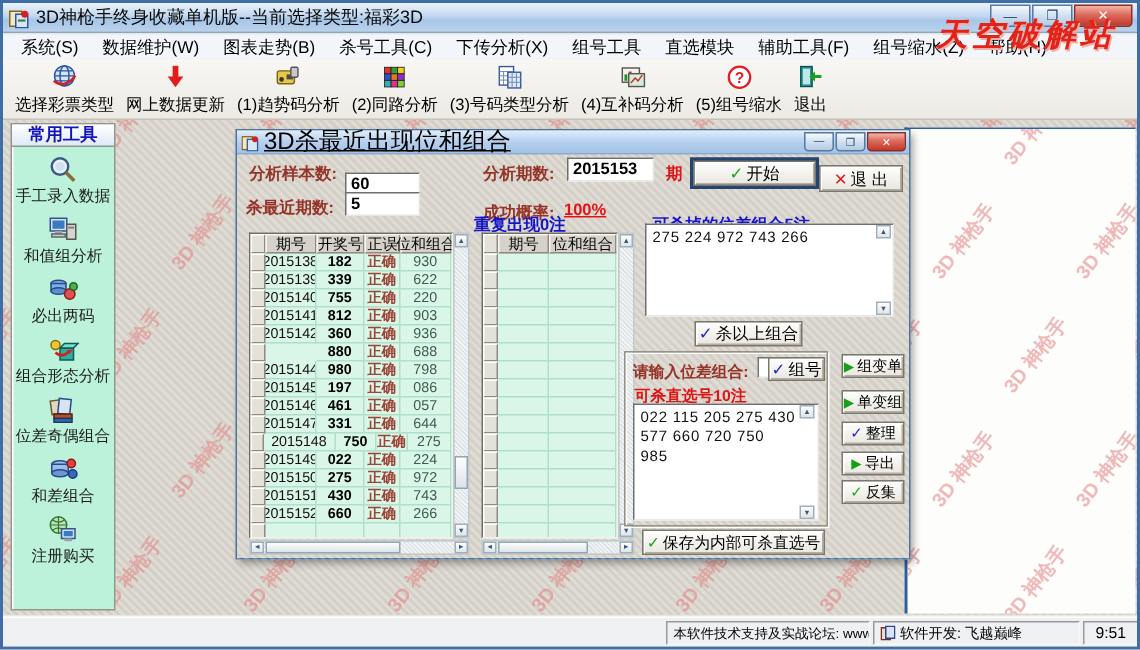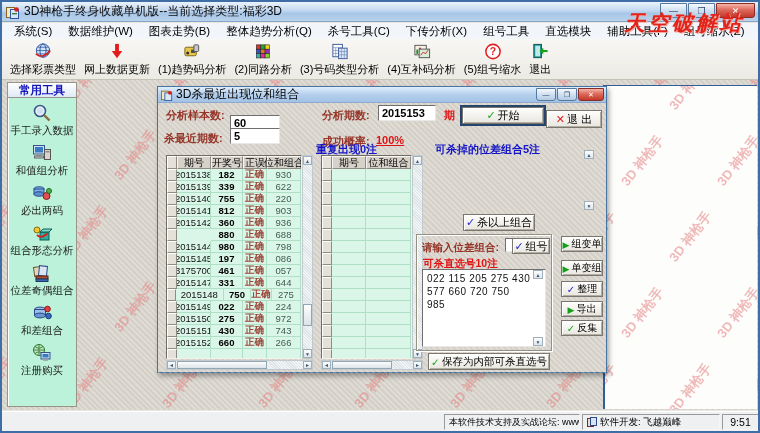--- a/index.html
+++ b/index.html
@@ -46,21 +46,21 @@
   .sb-item{display:flex;flex-direction:column;align-items:center;margin-top:5px;cursor:default;}
   .sb-item .lbl{font-size:10.5px;color:#1c1c1c;margin-top:1px;white-space:nowrap;}
   
   .white-panel{position:absolute;left:601px;top:5px;width:154px;bottom:1px;
     background:#fdfdfc;border-left:2px solid #2f5d9e;border-top:1px solid #2f5d9e;}
   
   .dialog{position:absolute;left:155px;top:6px;width:450px;height:287px;
     border:1px solid #49749f;box-shadow:2px 3px 5px rgba(0,0,0,.35);background:#d7d3ca;}
   .dlg-titlebar{height:16px;background:linear-gradient(#e0eefb,#b6d0ee 50%,#a2c2e5);
     border-bottom:1px solid #8cabce;display:flex;align-items:center;padding:0 3px;}
-  .dlg-title{font-size:12px;margin-left:3px;white-space:nowrap;}
+  .dlg-title{font-size:16px;margin-left:3px;white-space:nowrap;text-decoration:underline;}
   .dlg-controls{position:absolute;right:2px;top:1px;display:flex;gap:1px;}
   .wc.sm{width:20px;height:13px;font-size:7px;}
   .wc.sm.close{width:26px;}
   .dlg-body{position:relative;width:100%;height:270px;font-size:11px;
     background-image:repeating-linear-gradient(45deg,rgba(255,255,255,.20) 0 2px,rgba(0,0,0,0.015) 2px 4px);}
   .frm-lbl{position:absolute;color:#963428;font-weight:bold;white-space:nowrap;}
   .blue-lbl{position:absolute;color:#1414c8;font-weight:bold;white-space:nowrap;font-size:11px;}
   .red-lbl{position:absolute;color:#e01414;font-weight:bold;white-space:nowrap;}
   .inputbox{position:absolute;background:#fff;border:1px solid #777;
     border-color:#6f6f6f #e8e8e8 #e8e8e8 #6f6f6f;font-weight:bold;font-size:11px;
@@ -120,21 +120,20 @@
       <span class="wc">—</span>
       <span class="wc">❐</span>
       <span class="wc close">✕</span>
     </span>
   </div>
 
   <div class="menubar">
       <span class="menu-item">系统(S)</span>
       <span class="menu-item">数据维护(W)</span>
       <span class="menu-item">图表走势(B)</span>
-      <span class="menu-item">整体趋势分析(Q)</span>
       <span class="menu-item">杀号工具(C)</span>
       <span class="menu-item">下传分析(X)</span>
       <span class="menu-item">组号工具</span>
       <span class="menu-item">直选模块</span>
       <span class="menu-item">辅助工具(F)</span>
       <span class="menu-item">组号缩水(Z)</span>
       <span class="menu-item">帮助(H)</span>
     </div>
 
   <div class="toolbar">
@@ -488,21 +487,21 @@
                 </div>
                 <div class="trow">
                   <span class="td gutter" style="width: 10px;"></span>
                   <span class="td c-issue" style="width: 34px;">2015145</span>
                   <span class="td c-draw" style="width: 32px;">197</span>
                   <span class="td c-ok" style="width: 24px;">正确</span>
                   <span class="td c-combo" style="width: 34px;">086</span>
                 </div>
                 <div class="trow">
                   <span class="td gutter" style="width: 10px;"></span>
-                  <span class="td c-issue" style="width: 34px;">3175700</span>
+                  <span class="td c-issue" style="width: 34px;">2015146</span>
                   <span class="td c-draw" style="width: 32px;">461</span>
                   <span class="td c-ok" style="width: 24px;">正确</span>
                   <span class="td c-combo" style="width: 34px;">057</span>
                 </div>
                 <div class="trow">
                   <span class="td gutter" style="width: 10px;"></span>
                   <span class="td c-issue" style="width: 34px;">2015147</span>
                   <span class="td c-draw" style="width: 32px;">331</span>
                   <span class="td c-ok" style="width: 24px;">正确</span>
                   <span class="td c-combo" style="width: 34px;">644</span>
@@ -654,20 +653,21 @@
           <div class="vscroll" style="left:254px;top:52px;height:204px">
             <span class="sbtn" style="left:0;top:0;width:9px;height:9px">▲</span>
             <span class="sbtn" style="left:0;bottom:0;width:9px;height:9px">▼</span>
           </div>
           <div class="hscroll" style="left:163px;top:257px;width:102px">
             <span class="sbtn" style="left:0;top:0;width:9px;height:8px">◄</span>
             <span class="sbtn" style="right:0;top:0;width:9px;height:8px">►</span>
             <span class="sthumb" style="left:10px;top:0;width:60px;height:8px"></span>
           </div>
 
+          <div class="textarea" style="left:272px;top:46px;width:166px;height:62px">275 224 972 743 266</div>
           <div class="vscroll" style="left:426px;top:47px;height:60px;border:none;background:none">
             <span class="sbtn" style="left:0;top:0;width:10px;height:9px">▲</span>
             <span class="sbtn" style="left:0;bottom:0;width:10px;height:9px">▼</span>
           </div>
           <div class="btn" style="left:305px;top:111px;width:72px;height:17px">
               <span class="ic blue">✓</span>
               <span>杀以上组合</span>
             </div>
 
           <div class="groupbox" style="left:258px;top:131px;width:136px;height:117px">

